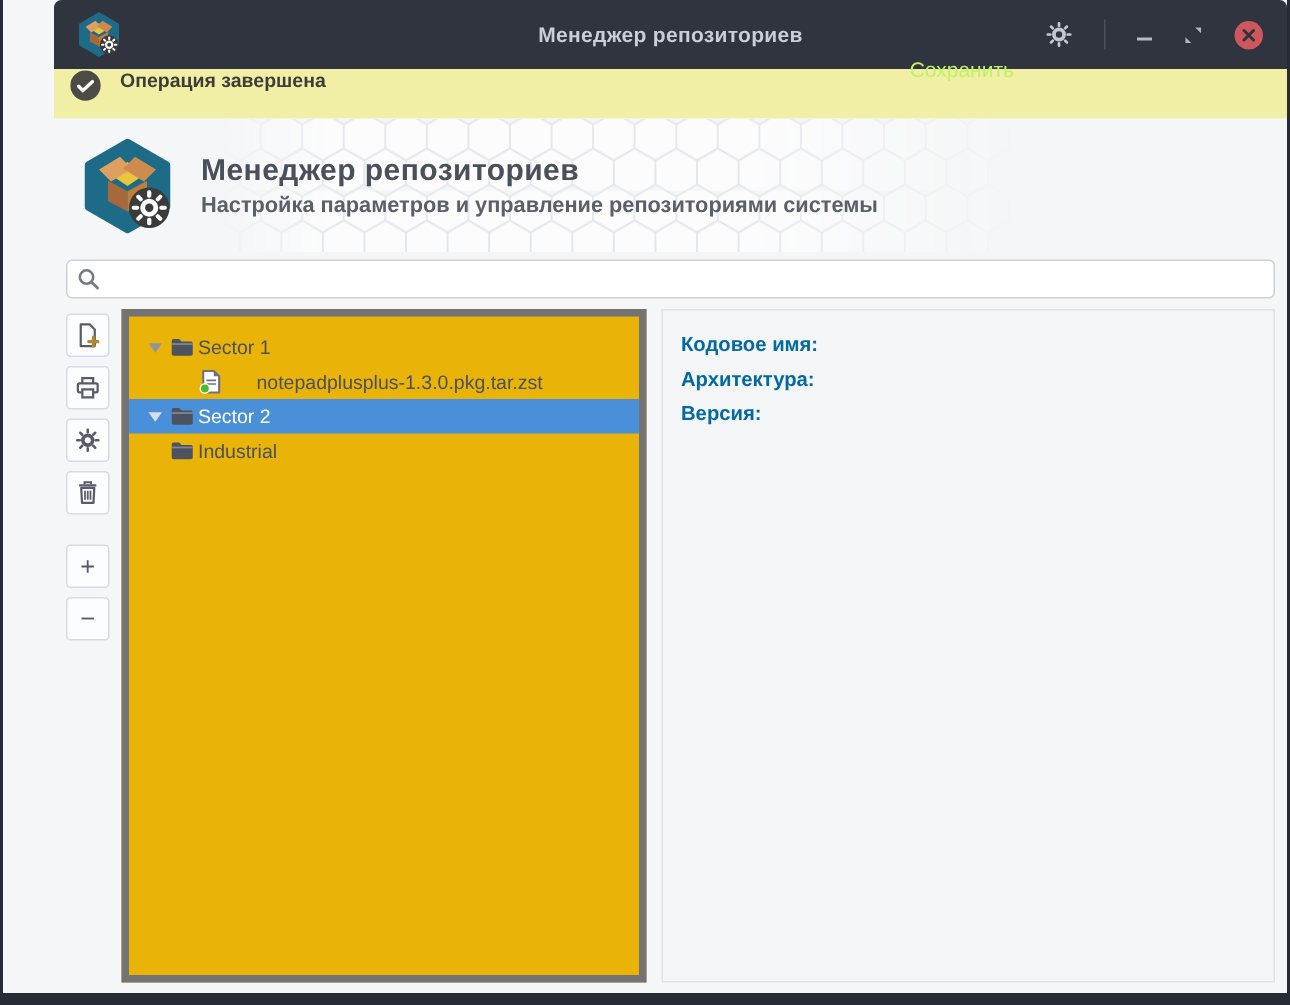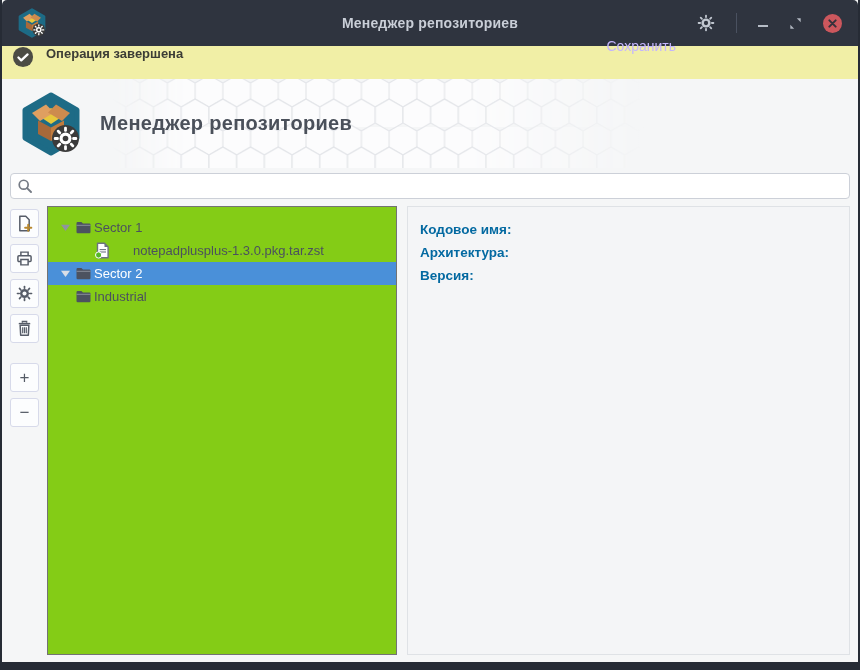--- a/index.html
+++ b/index.html
@@ -1,25 +1,25 @@
 <!DOCTYPE html>
 <html><head>
 <meta charset="utf-8">
 <style>
   * { margin:0; padding:0; box-sizing:border-box; }
   html,body { width:860px; height:670px; }
   body { background:#262b35; font-family:"Liberation Sans","DejaVu Sans",sans-serif; position:relative; }
-  .window { position:absolute; top:0; left:2px; right:2px; bottom:8px; background:#f5f6f7; display:flex; flex-direction:column; overflow:hidden; }
+  .window { position:absolute; top:0; left:2px; right:2px; bottom:8px; background:#f5f6f7; display:flex; flex-direction:column; overflow:hidden;padding-left:34px; }
 
   
   .titlebar { position:relative; height:46px; flex:0 0 46px; background:#2f343f; border-radius:5px 5px 0 0; }
   .tb-appicon { position:absolute; left:15px; top:8px; width:30px; height:30px; }
   .tb-title { position:absolute; left:0; right:0; top:0; height:46px; line-height:46px; text-align:center; color:#c9ced7; font-size:14px; font-weight:700; letter-spacing:.2px; pointer-events:none; }
   .tb-right { position:absolute; right:16px; top:0; height:46px; display:flex; align-items:center; gap:21px; }
-  .tb-save { color:#c4b5fd; font-size:14px; cursor:pointer;margin-top:45px; }
+  .tb-save { color:#bef264; font-size:14px; cursor:pointer;margin-top:45px; }
   .tb-iconbtn { display:flex; align-items:center; justify-content:center; cursor:pointer; }
   .tb-sep { width:1px; height:20px; background:#4a5160; }
   .minimize-bar { width:10px; height:2px; background:#b6bcc6; margin-top:6px; }
   .close-btn { width:19px; height:19px; border-radius:50%; background:#cc575d; display:flex; align-items:center; justify-content:center; }
 
   
   .notifbar { height:33px; flex:0 0 33px; background:#f1efa6; display:flex; align-items:flex-start; padding-left:10px; gap:12px; }
   .notif-text { font-size:13px; font-weight:700; color:#3c3d36; }
 
   
@@ -36,21 +36,21 @@
   .search-box svg { position:absolute; left:7px; top:5px; }
   .search-input { width:100%; height:26px; border:1px solid #ccd0d8; border-radius:4px; background:#fff; padding:0 8px 0 30px; font-size:13px; color:#3f4450; outline:none; font-family:inherit; }
 
   
   .main { flex:1; display:flex; margin:4px 8px 7px 0; min-height:0; }
   .side-toolbar { width:45px; flex:0 0 45px; display:flex; flex-direction:column; align-items:center; gap:6px; padding-top:3px; }
   .tool-btn { width:29px; height:29px; background:#fcfdfe; border:1px solid #d7daea; border-radius:3px; display:flex; align-items:center; justify-content:center; cursor:pointer; }
   .tool-btn.txt { font-size:17px; color:#555b66; font-weight:400; line-height:1; }
   .tool-gap { height:8px; }
 
-  .tree-panel { width:350px; flex:0 0 350px; background:#84cc16; border:1px solid #737373; padding-top:9px; overflow:hidden; }
+  .tree-panel { width:350px; flex:0 0 350px; background:#eab308; border:5px solid #737373; padding-top:9px; overflow:hidden; }
   .tree-row { display:flex; align-items:center; height:23px; cursor:pointer; }
   .folder-row { padding-left:10px; }
   .file-row { padding-left:46px;gap:20px; }
   .expander { width:14px; display:flex; align-items:center; justify-content:center; margin-right:3px; color:#8f959e; }
   .tree-ic { display:flex; align-items:center; margin-right:2px; }
   .tree-label { font-size:13px; color:#4b515e; white-space:nowrap; }
   .tree-row.selected { background:#4a90d9; }
   .tree-row.selected .tree-label { color:#fff; }
   .tree-row.selected .expander { color:#d9dee6; }
 
@@ -158,20 +158,21 @@
           </mask>
       </defs>
       <rect width="560" height="89" fill="url(#hexpat)" mask="url(#hexmask)"></rect>
     </svg>
     <div class="header-content">
       <svg class="header-appicon" viewBox="0 0 64 64">
           <use href="#appicon"></use>
         </svg>
       <div>
         <div class="header-title">Менеджер репозиториев</div>
+        <div class="header-subtitle">Настройка параметров и управление репозиториями системы</div>
       </div>
     </div>
   </div>
 
   <div class="search-wrap">
     <div class="search-box">
       <svg width="17" height="17" viewBox="0 0 16 16">
         <circle cx="6.3" cy="6.3" r="4.2" fill="none" stroke="#757b85" stroke-width="1.6"></circle>
         <line x1="9.5" y1="9.5" x2="13.2" y2="13.2" stroke="#757b85" stroke-width="1.8" stroke-linecap="round"></line>
       </svg>

